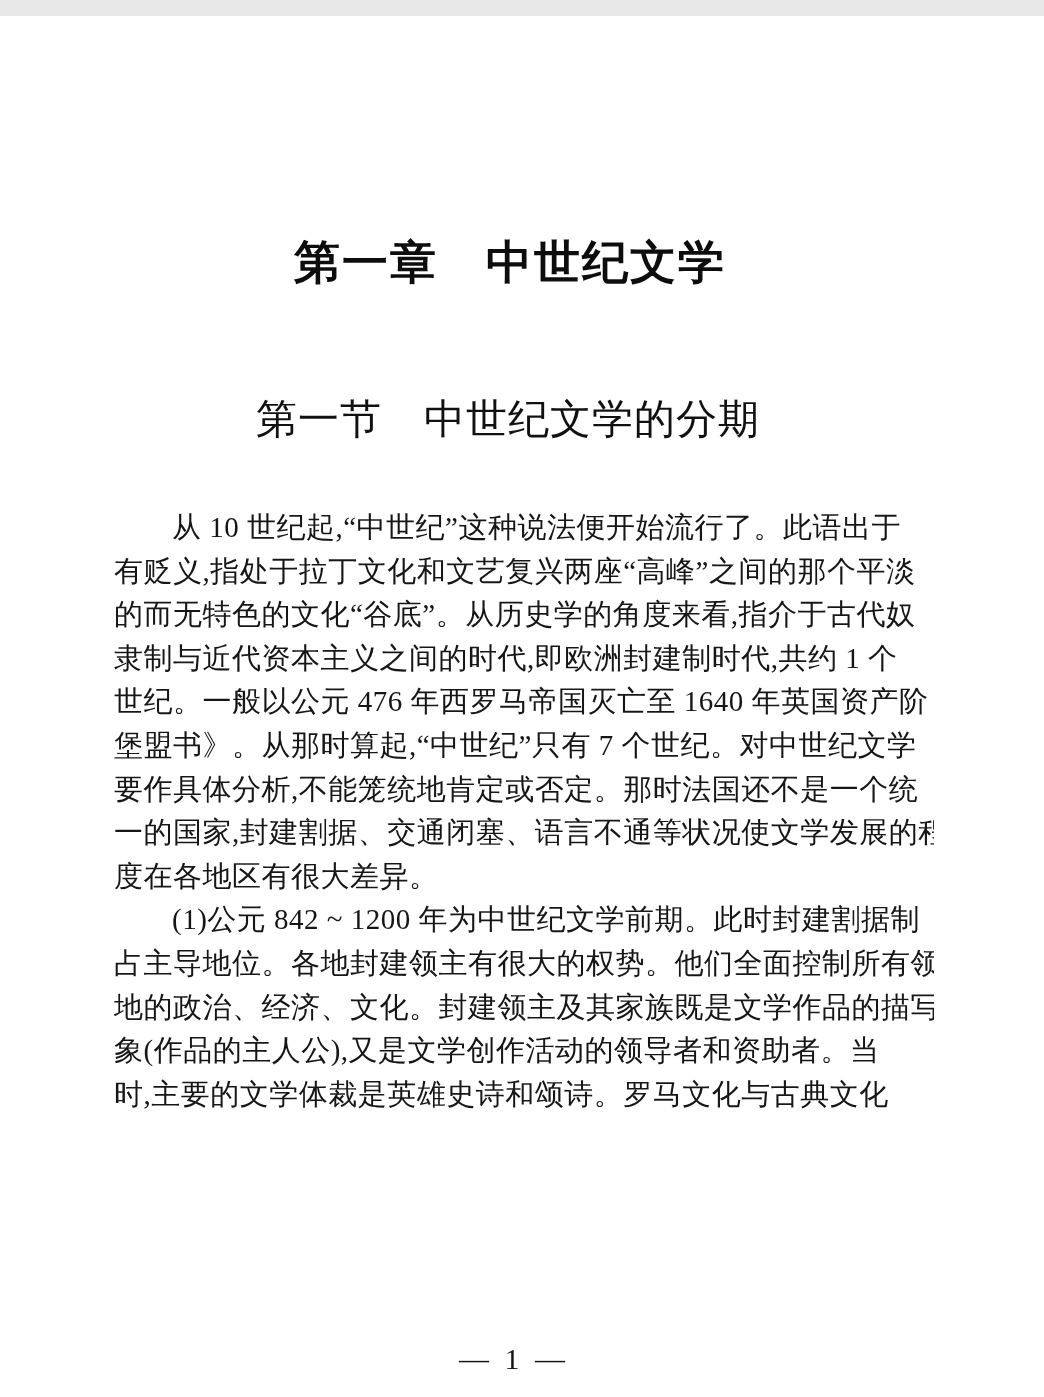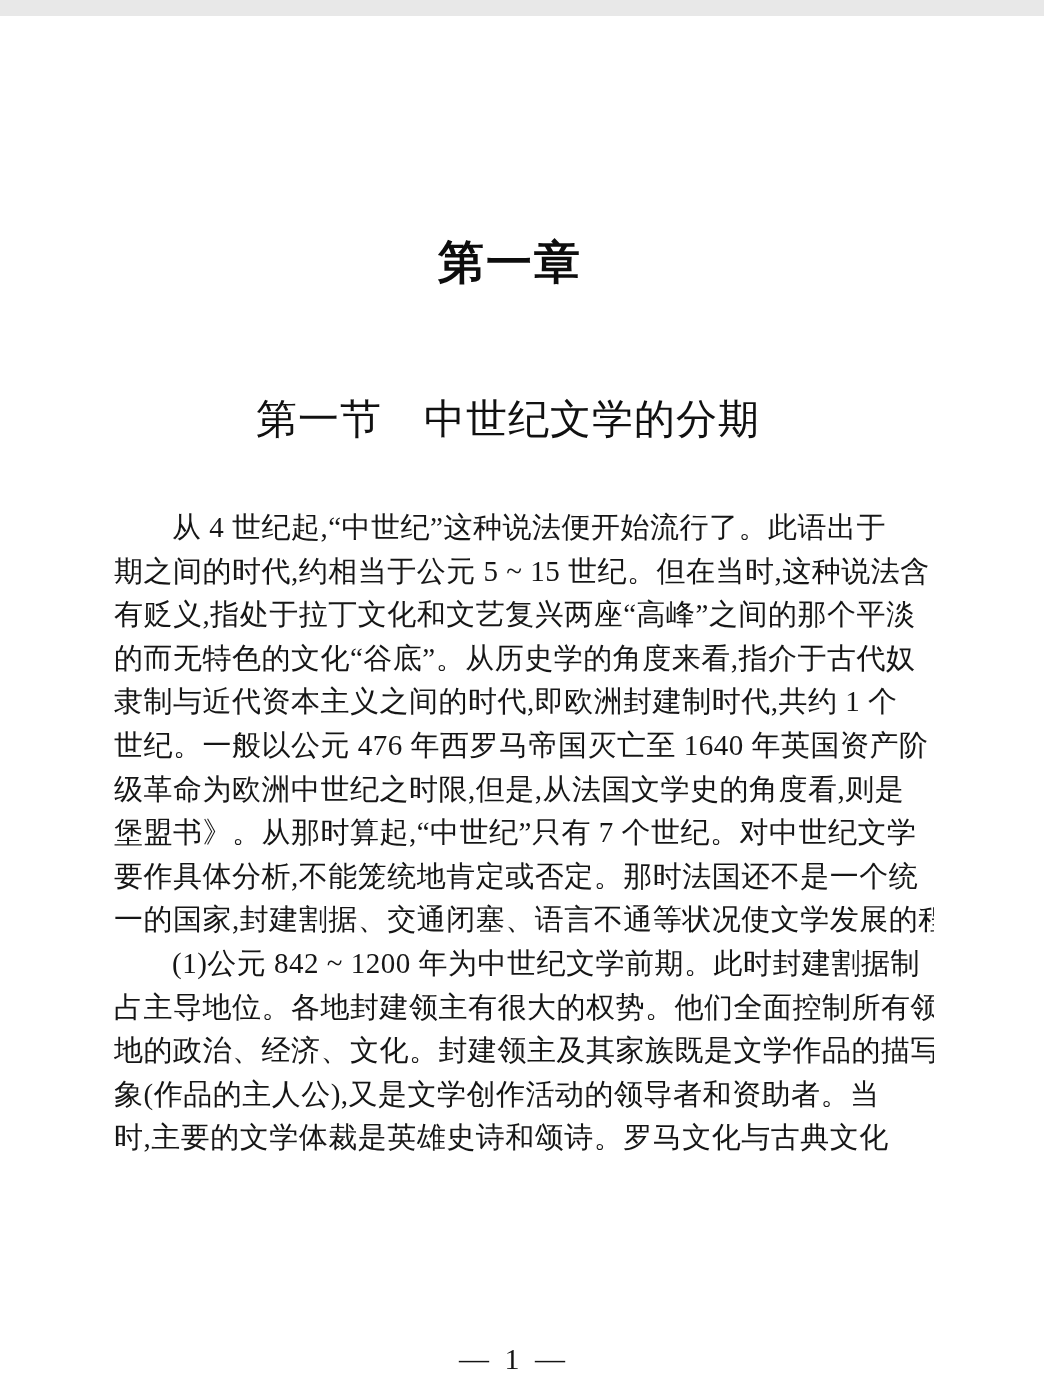--- a/index.html
+++ b/index.html
@@ -84,38 +84,38 @@
     transform: translateX(-8px);
   }
 </style>
 </head>
 <body>
 
 <div class="page">
 
   <div class="chapter-title">
     <span>第一章</span>
+    <span>中世纪文学</span>
   </div>
 
   <div class="section-title">
     <span>第一节</span>
     <span>中世纪文学的分期</span>
   </div>
 
   <div class="body-text">
-      <div class="body-line indent">从 4 世纪起,“中世纪”这种说法便开始流行了。此语出于</div>
-      <div class="body-line">期之间的时代,约相当于公元 5 ~ 15 世纪。但在当时,这种说法含</div>
+      <div class="body-line indent">从 10 世纪起,“中世纪”这种说法便开始流行了。此语出于</div>
       <div class="body-line">有贬义,指处于拉丁文化和文艺复兴两座“高峰”之间的那个平淡</div>
       <div class="body-line">的而无特色的文化“谷底”。从历史学的角度来看,指介于古代奴</div>
       <div class="body-line">隶制与近代资本主义之间的时代,即欧洲封建制时代,共约 1 个</div>
       <div class="body-line">世纪。一般以公元 476 年西罗马帝国灭亡至 1640 年英国资产阶</div>
-      <div class="body-line">级革命为欧洲中世纪之时限,但是,从法国文学史的角度看,则是</div>
       <div class="body-line">堡盟书》。从那时算起,“中世纪”只有 7 个世纪。对中世纪文学</div>
       <div class="body-line">要作具体分析,不能笼统地肯定或否定。那时法国还不是一个统</div>
       <div class="body-line">一的国家,封建割据、交通闭塞、语言不通等状况使文学发展的程</div>
+      <div class="body-line">度在各地区有很大差异。</div>
       <div class="body-line indent">(1)公元 842 ~ 1200 年为中世纪文学前期。此时封建割据制</div>
       <div class="body-line">占主导地位。各地封建领主有很大的权势。他们全面控制所有领</div>
       <div class="body-line">地的政治、经济、文化。封建领主及其家族既是文学作品的描写对</div>
       <div class="body-line">象(作品的主人公),又是文学创作活动的领导者和资助者。当</div>
       <div class="body-line">时,主要的文学体裁是英雄史诗和颂诗。罗马文化与古典文化</div>
     </div>
 
   <div class="page-footer">— 1 —</div>
 
 </div>

